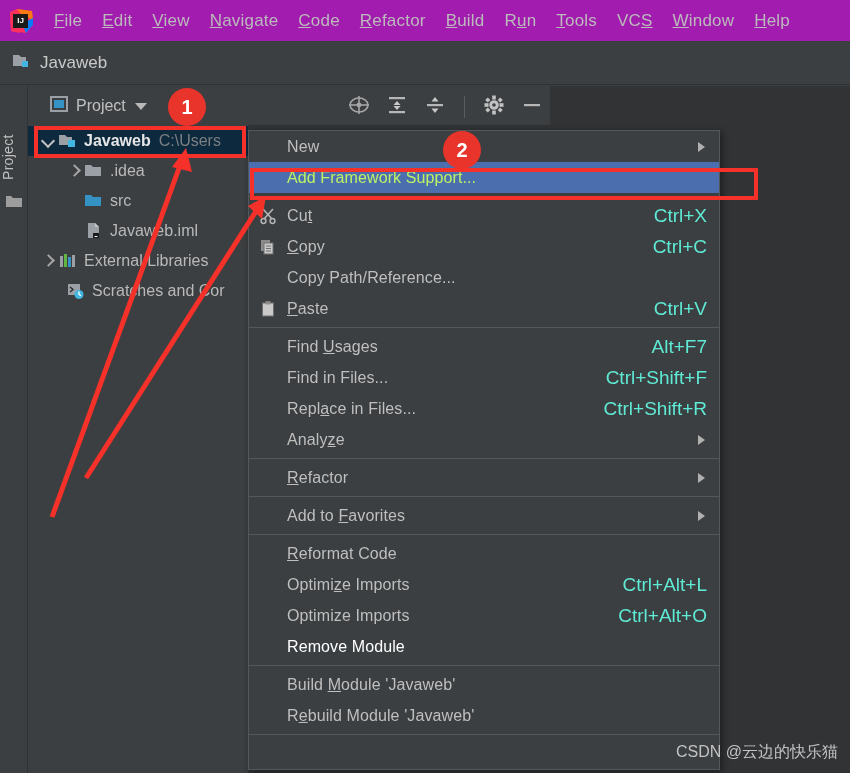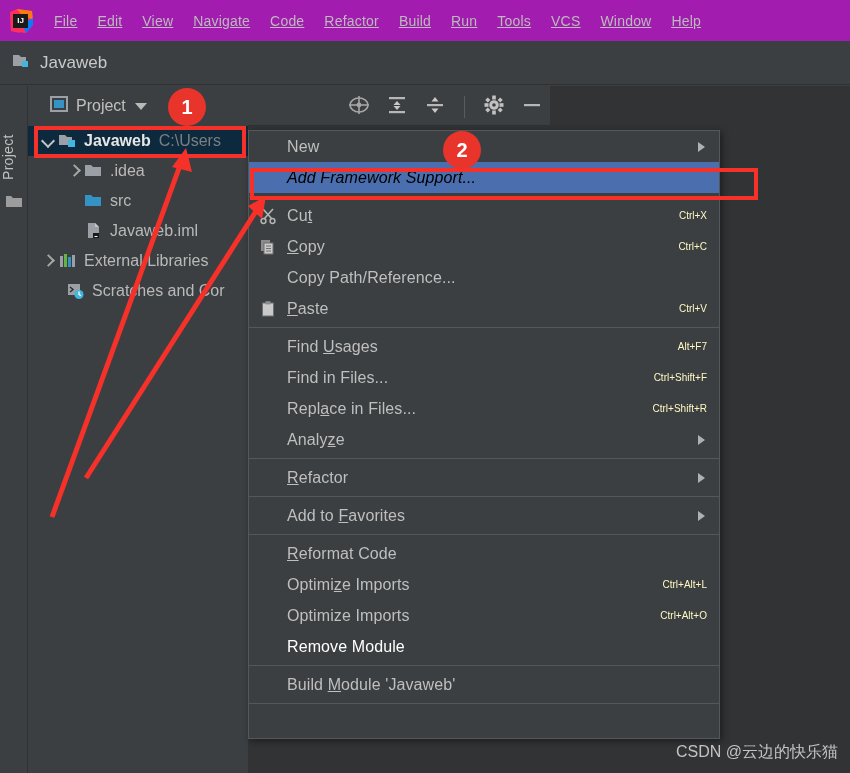--- a/index.html
+++ b/index.html
@@ -14,23 +14,22 @@
   
   #menubar {
     position: absolute; left: 0; top: 0; width: 850px; height: 41px;
     background: #a21caf; display: flex; align-items: center;
   }
   #ij-logo {
     width: 26px; height: 26px; margin-left: 8px; margin-right: 10px;
     position: relative; flex: none;
   }
   .mb-item {
-    font-size: 14px; color: #bbbbbb; padding: 2px 10px; white-space: nowrap;
+    font-size: 17px; color: #bbbbbb; padding: 2px 10px; white-space: nowrap;
     letter-spacing: .2px;
-    text-decoration: underline;
   }
   .mb-item .mn { text-decoration: underline; }
 
   
   #titlebar {
     position: absolute; left: 0; top: 41px; width: 850px; height: 44px;
     background: #3c3f41; display: flex; align-items: center;
     border-bottom: 1px solid #2f3133;
   }
   #titlebar .folder-ic { margin-left: 12px; margin-right: 8px; }
@@ -123,28 +122,28 @@
     font-size: 16px; color: #bfbfbf; z-index: 5;
     box-shadow: 2px 2px 7px rgba(0,0,0,.45);
   }
   .mi {
     position: relative; height: 31px; display: flex; align-items: center;
     padding: 0 12px 0 0; white-space: nowrap;
   }
   .mi .gutter { width: 38px; flex: none; display: flex; align-items: center; justify-content: center; }
   .mi .mlabel { flex: 1; color: #bfbfbf; letter-spacing: .1px; }
   .mi .mlabel .mn { text-decoration: underline; }
-  .mi .accel { color: #fef9c3; font-size: 10px; margin-left: 22px; }
+  .mi .accel { color: #5eead4; font-size: 19px; margin-left: 22px; }
   .mi .arrow {
     width: 0; height: 0; margin-left: 18px; margin-right: 2px;
     border-top: 5px solid transparent; border-bottom: 5px solid transparent;
     border-left: 7px solid #b0b0b0;
   }
   .mi.hl { background: #4b6eaf; }
-  .mi.hl .mlabel { color: #000000; font-style: italic; }
+  .mi.hl .mlabel { color: #bef264; }
   .mi.disabled .mlabel { color: #ffffff; }
   .msep { height: 1px; background: #555859; margin: 3px 0; }
 
   
   #anno { position: absolute; left: 0; top: 0; width: 850px; height: 773px; z-index: 20; pointer-events: none; }
   .badge {
     position: absolute; width: 38px; height: 38px; border-radius: 50%;
     background: #e8342a; color: #ffffff; font-size: 20px; font-weight: bold;
     display: flex; align-items: center; justify-content: center; z-index: 22;
   }
@@ -468,20 +467,25 @@
       <span class="mlabel">Remove Module</span>
     </div>
 
     <div class="msep"></div>
 
     <div class="mi">
       <span class="gutter"></span>
       <span class="mlabel">Build <span class="mn">M</span>odule 'Javaweb'</span>
     </div>
 
+    <div class="mi">
+      <span class="gutter"></span>
+      <span class="mlabel">R<span class="mn">e</span>build Module 'Javaweb'</span>
+      <span class="accel"></span>
+    </div>
 
     <div class="msep"></div>
 
     <div class="mi">
       <span class="gutter"></span>
       <span class="mlabel"></span>
     </div>
   </div>
 
   <svg id="anno">

